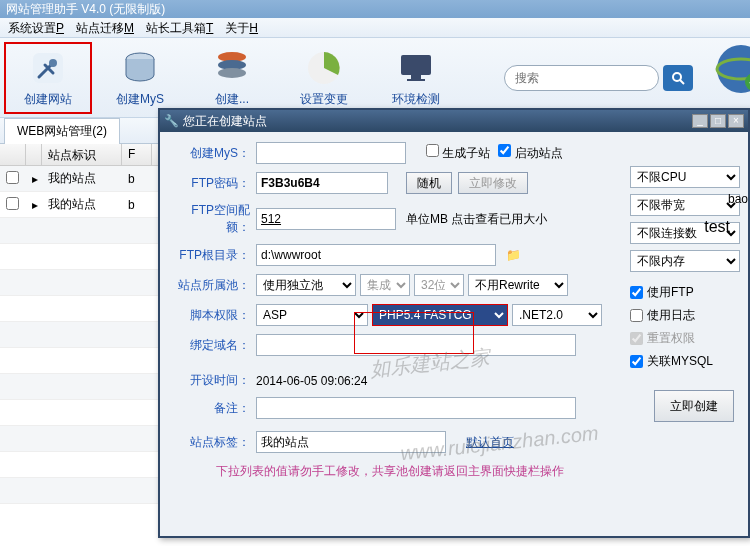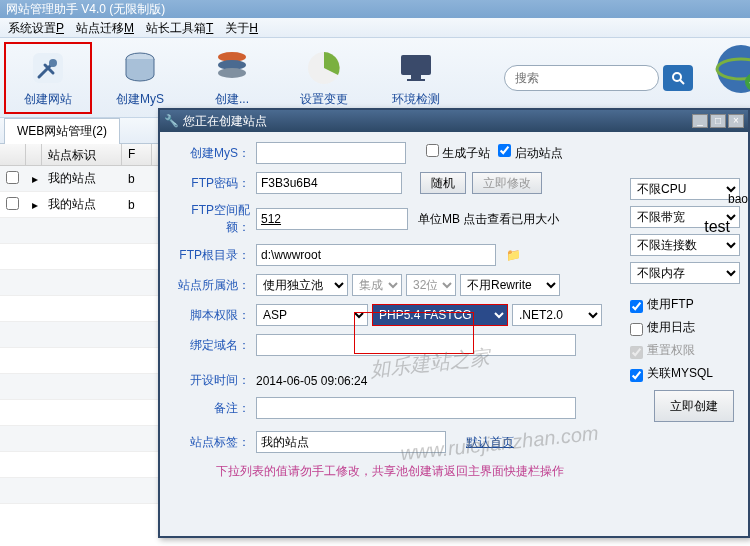--- a/index.html
+++ b/index.html
@@ -31,23 +31,23 @@
 .dlg-title { background: linear-gradient(#4a6a90, #2d4866); height: 22px; color: #fff; display: flex; align-items: center; padding: 0 4px; }
 .dlg-title-text { flex: 1; padding-left: 4px; }
 .dlg-ctrl { width: 16px; height: 14px; background: #c0c8d0; border: 1px solid #888; margin-left: 2px; font-size: 10px; text-align: center; line-height: 12px; }
 .dlg-body { padding: 10px; position: relative; height: calc(100% - 22px); }
 .form-row { display: flex; align-items: center; margin-bottom: 8px; }
 .form-label { width: 86px; text-align: right; color: #2358b8; padding-right: 6px; }
 .form-input { height: 22px; border: 1px solid #a0b0c0; background: #fff; padding: 0 4px; }
 .form-select { height: 22px; border: 1px solid #a0b0c0; background: #fff; padding: 0 2px; }
 .btn { height: 22px; border: 1px solid #8a9ab0; background: linear-gradient(#f8f8f8, #e0e4e8); padding: 0 10px; cursor: pointer; }
 .red-box { border: 1px solid #d00; }
-.side-panel { position: absolute; right: 8px; top: 22px; width: 110px; }
+.side-panel { position: absolute; right: 8px; top: 10px; width: 110px; }
 .side-sel { width: 100%; margin-bottom: 6px; }
-.side-chk { display: flex; align-items: flex-end; gap: 4px; margin-bottom: 6px; }
+.side-chk { display: flex; align-items: center; gap: 4px; margin-bottom: 6px; }
 .create-btn { width: 80px; height: 32px; border: 1px solid #8a9ab0; background: linear-gradient(#f8f8f8, #e0e4e8); position: absolute; right: 14px; top: 258px; }
 .footer-note { color: #c04090; text-align: center; margin-top: 10px; }
 .watermark { position: absolute; color: rgba(120,120,120,0.4); font-size: 20px; font-style: italic; pointer-events: none; transform: rotate(-6deg); }
 .watermark.w1 { left: 370px; top: 350px; }
 .watermark.w2 { left: 400px; top: 432px; }
 </style>
 </head>
 <body>
 
 <div class="title-bar">
@@ -177,37 +177,37 @@
   <div class="dlg-body">
     <div style="width:440px">
       <div class="form-row">
         <span class="form-label">创建MyS：</span>
         <input class="form-input" style="width: 150px;" value="">
         <label style="margin-left:20px"><input type="checkbox" style=""> <span>生成子站</span></label>
         <label style="margin-left:8px"><input type="checkbox" checked="" style=""> <span>启动站点</span></label>
       </div>
       <div class="form-row">
         <span class="form-label">FTP密码：</span>
-        <input class="form-input" style="width: 146px;" value="F3B3u6B4">
+        <input class="form-input" style="width: 132px; font-weight: bold;" value="F3B3u6B4">
         <button class="btn" style="margin-left:18px">随机</button>
         <button class="btn" style="margin-left:6px;color:#999">立即修改</button>
       </div>
       <div class="form-row">
         <span class="form-label">FTP空间配额：</span>
-        <input class="form-input" style="width: 152px; text-decoration: underline;" value="512">
+        <input class="form-input" style="width: 140px; text-decoration: underline;" value="512">
         <span style="margin-left:10px">单位MB 点击查看已用大小</span>
       </div>
       <div class="form-row">
         <span class="form-label">FTP根目录：</span>
         <input class="form-input" style="width: 240px;" value="d:\wwwroot">
         <span style="margin-left:10px">📁</span>
       </div>
       <div class="form-row">
         <span class="form-label">站点所属池：</span>
-        <select class="form-select" style="width:92px"><option>使用独立池</option></select>
+        <select class="form-select" style="width:100px"><option>使用独立池</option></select>
         <select class="form-select" style="width:50px;margin-left:4px;color:#999"><option>集成</option></select>
         <select class="form-select" style="width:50px;margin-left:4px;color:#999"><option>32位</option></select>
         <select class="form-select" style="width:100px;margin-left:4px"><option>不用Rewrite</option></select>
       </div>
       <div class="form-row">
         <span class="form-label">脚本权限：</span>
         <select class="form-select" style="width:112px"><option>ASP</option></select>
         <select class="form-select red-box" style="width:136px;margin-left:4px;background:#2a4a8a;color:#fff"><option>PHP5.4 FASTCG</option></select>
         <select class="form-select" style="width:90px;margin-left:4px"><option>.NET2.0</option></select>
       </div>

